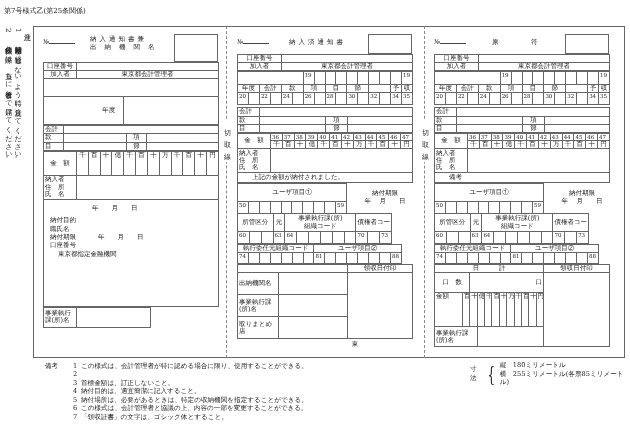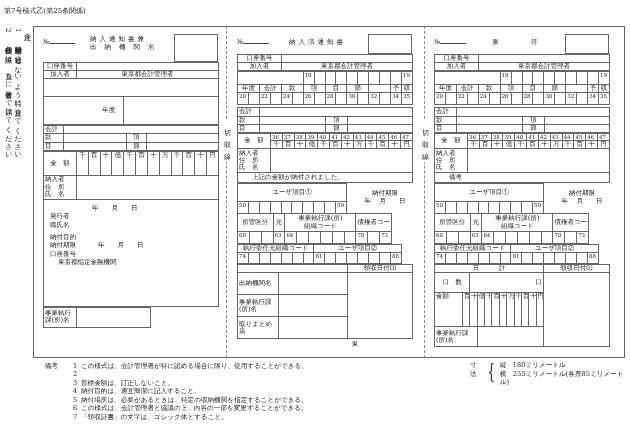--- a/index.html
+++ b/index.html
@@ -14,21 +14,21 @@
   table{border-collapse:collapse;table-layout:fixed}
   td{border:1px solid #666;padding:0 1px;font-size:6.5px;line-height:1.1;vertical-align:middle;overflow:hidden;white-space:nowrap}
   .c{text-align:center}
   .num{font-size:5.5px;vertical-align:top;text-align:left}
   .box{border:1px solid #666}
   .ml{white-space:normal}
   .bot{left:45px;top:362px;font-size:6.6px;line-height:1.28}
   .bot .row{display:flex}
   .bot .k{width:24px}
   .bot .n{width:12px;text-align:center}
-  .dims{left:470px;top:361px;font-size:6.6px;line-height:1.3;display:flex;align-items:flex-start}
+  .dims{left:470px;top:361px;font-size:6.6px;line-height:1.3;display:flex;align-items:center}
   .brace{font-size:20px;line-height:1;margin:0 2px;transform:scaleX(.6)}
 </style>
 </head>
 <body>
 
 <div class="abs title">第7号様式乙(第25条関係)</div>
 
 <div class="abs notes">
   <div class="vcol">注意</div>
   <div class="vcol"><span>1</span>　<span>納付期限を経過しないよう特に注意してください。</span></div>
@@ -128,23 +128,22 @@
             <div>納入者</div>
             <div>住　所</div>
             <div>氏　名</div>
           </td>
           <td colspan="12"></td>
         </tr>
   </tbody>
     </table>
   <div style="width:176px;height:107px;border:1px solid #666;border-top:none;position:relative;line-height:1.3;padding:4px 6px">
     <div style="padding-left:42px">年　　月　　日</div>
-    <div>発行者</div>
+    <div style="margin-top:4px">納付目的</div>
     <div>職氏名</div>
-    <div style="margin-top:4px">納付目的</div>
     <div><span>納付期限</span><span style="padding-left:22px">年　　月　　日</span></div>
     <div>口座番号</div>
     <div style="padding-left:8px">東京都指定金融機関</div>
   </div>
   <table style="width:108px">
     <colgroup>
         <col style="width:33px">
         <col>
       </colgroup>
     <tbody>

